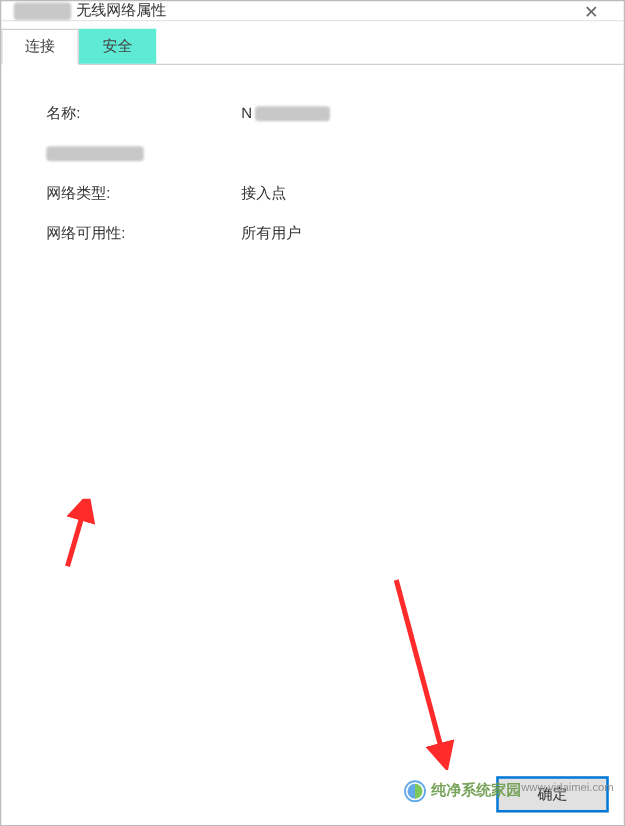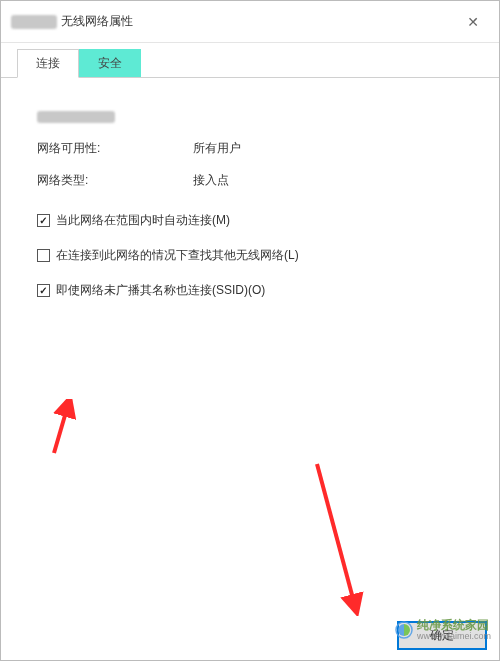--- a/index.html
+++ b/index.html
@@ -18,21 +18,21 @@
     }
     .window {
       width: 100%;
       height: 100%;
       border: 1px solid #bbb;
       display: flex;
       flex-direction: column;
       position: relative;
     }
     .titlebar {
-      height: 42px;
+      height: 16px;
       display: flex;
       align-items: center;
       padding: 0 6px 0 10px;
       border-bottom: 1px solid #e5e5e5;
     }
     .title-smear {
       width: 46px;
       height: 14px;
       background: #c8c8c8;
       border-radius: 3px;
@@ -50,21 +50,21 @@
       display: flex;
       align-items: center;
       justify-content: center;
       color: #666;
       font-size: 14px;
       font-family: Arial, sans-serif;
       cursor: default;
     }
     .tabs {
       display: flex;
-      padding: 6px 8px 0 16px;
+      padding: 6px 8px 0 0;
       border-bottom: 1px solid #d0d0d0;
       gap: 0;
       align-items: center;
     }
     .tab {
       padding: 5px 18px;
       font-size: 12px;
       color: #444;
       border: 1px solid transparent;
       border-bottom: none;
@@ -182,21 +182,20 @@
     .wm-logo {
       width: 18px;
       height: 18px;
       border-radius: 50%;
       display: inline-flex;
       align-items: center;
       justify-content: center;
     }
     .wm-text {
       display: flex;
-      flex-direction: column;
       line-height: 1.1;
     }
     .wm-cn {
       font-weight: bold;
       font-size: 12px;
     }
     .wm-url {
       font-size: 9px;
       color: #888;
     }
@@ -218,55 +217,43 @@
     <div class="tab active">
       <span>连接</span>
     </div>
     <div class="tab">
       <span>安全</span>
     </div>
   </div>
 
   <div class="content">
 
+    <div class="row">
+      <span class="label">名称:</span>
+      <span class="value">
+        <span>N</span><span class="value-smear" style="width:60px;height:12px;vertical-align:middle;margin-left:2px"></span>
+      </span>
+    </div>
 
     <div class="row">
       <span class="value">
         <span class="value-smear" style="width:78px;height:12px;vertical-align:middle"></span>
       </span>
     </div>
 
     <div class="row">
+      <span class="label">网络类型:</span>
+      <span class="value">接入点</span>
+    </div>
+
+    <div class="row">
       <span class="label">网络可用性:</span>
       <span class="value">所有用户</span>
     </div>
 
-    <div class="row">
-      <span class="label">网络类型:</span>
-      <span class="value">接入点</span>
-    </div>
-
-    <div class="checkbox-section">
-
-      <div class="cb-row">
-        <span class="checkbox checked"></span>
-        <span class="cb-label">当此网络在范围内时自动连接(M)</span>
-      </div>
-
-      <div class="cb-row">
-        <span class="checkbox"></span>
-        <span class="cb-label">在连接到此网络的情况下查找其他无线网络(L)</span>
-      </div>
-
-      <div class="cb-row">
-        <span class="checkbox checked"></span>
-        <span class="cb-label">即使网络未广播其名称也连接(SSID)(O)</span>
-      </div>
-
-    </div>
 
   </div>
 
   <div class="button-bar">
     <div class="btn primary">
       <span>确定</span>
     </div>
   </div>
 
   <svg class="arrow-red-1" width="40" height="60">

